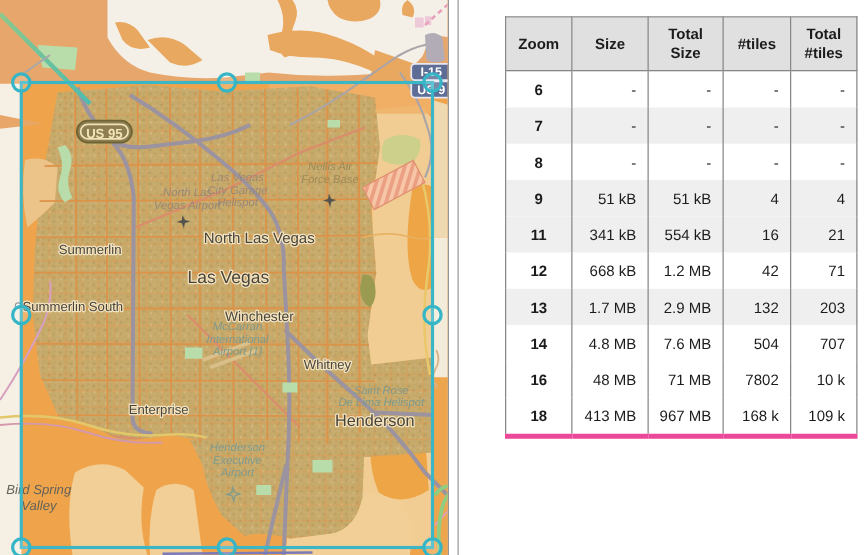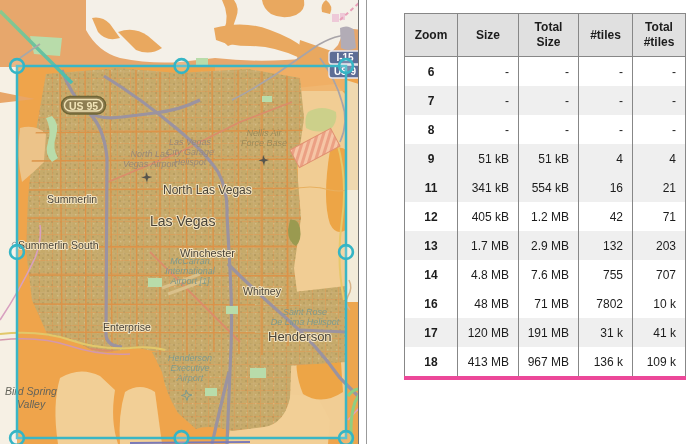--- a/index.html
+++ b/index.html
@@ -301,54 +301,47 @@
       </tr>
   <tr class="g">
         <td class="z">11</td>
         <td>341 kB</td>
         <td>554 kB</td>
         <td>16</td>
         <td>21</td>
       </tr>
   <tr>
         <td class="z">12</td>
-        <td>405 kB</td>
+        <td>668 kB</td>
         <td>1.2 MB</td>
         <td>42</td>
         <td>71</td>
       </tr>
   <tr class="g">
         <td class="z">13</td>
         <td>1.7 MB</td>
         <td>2.9 MB</td>
         <td>132</td>
         <td>203</td>
       </tr>
   <tr>
         <td class="z">14</td>
         <td>4.8 MB</td>
         <td>7.6 MB</td>
-        <td>755</td>
+        <td>504</td>
         <td>707</td>
       </tr>
   <tr>
         <td class="z">16</td>
         <td>48 MB</td>
         <td>71 MB</td>
         <td>7802</td>
         <td>10 k</td>
       </tr>
-  <tr class="g">
-        <td class="z">17</td>
-        <td>120 MB</td>
-        <td>191 MB</td>
-        <td>31 k</td>
-        <td>41 k</td>
-      </tr>
   <tr class="last">
         <td class="z">18</td>
         <td>413 MB</td>
         <td>967 MB</td>
-        <td>136 k</td>
+        <td>168 k</td>
         <td>109 k</td>
       </tr>
 </tbody>
   </table>
 
 </body></html>

